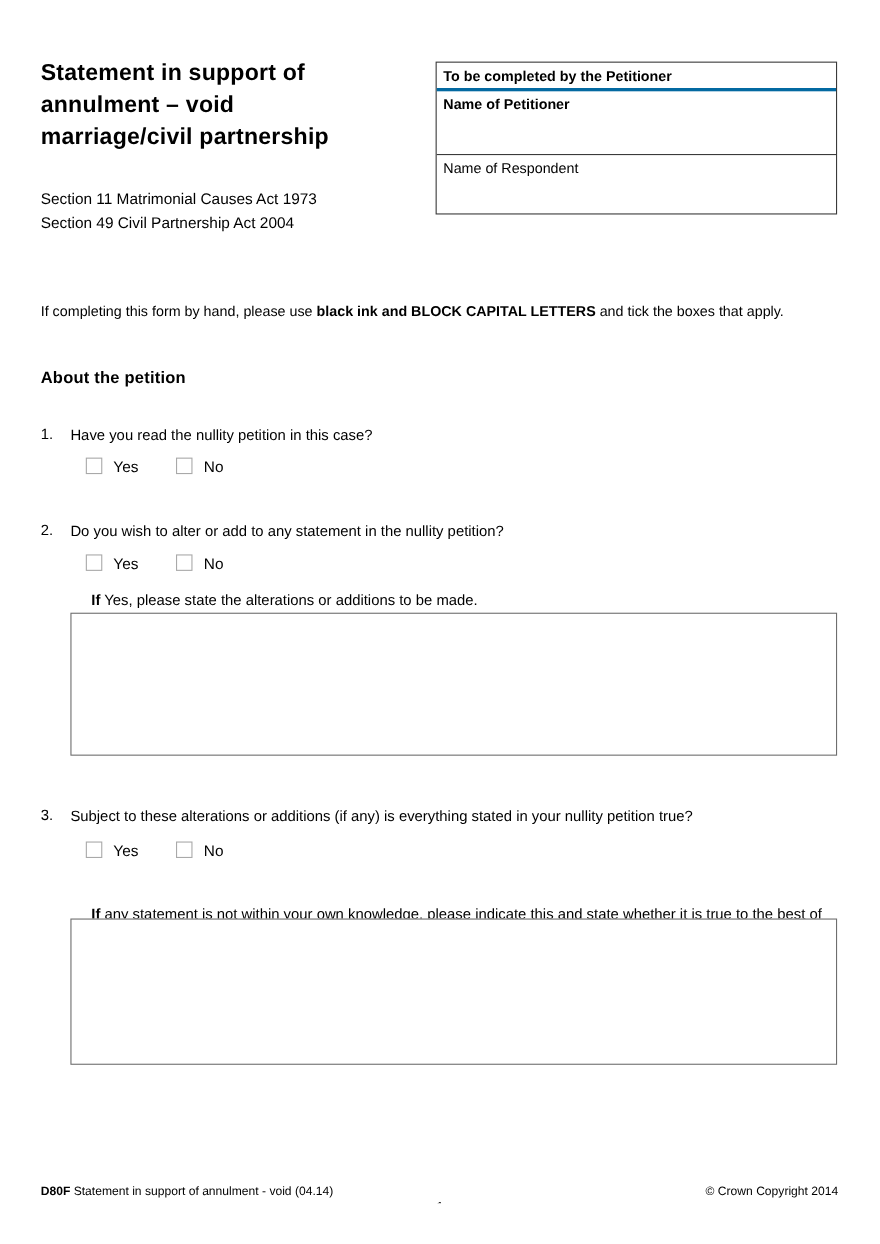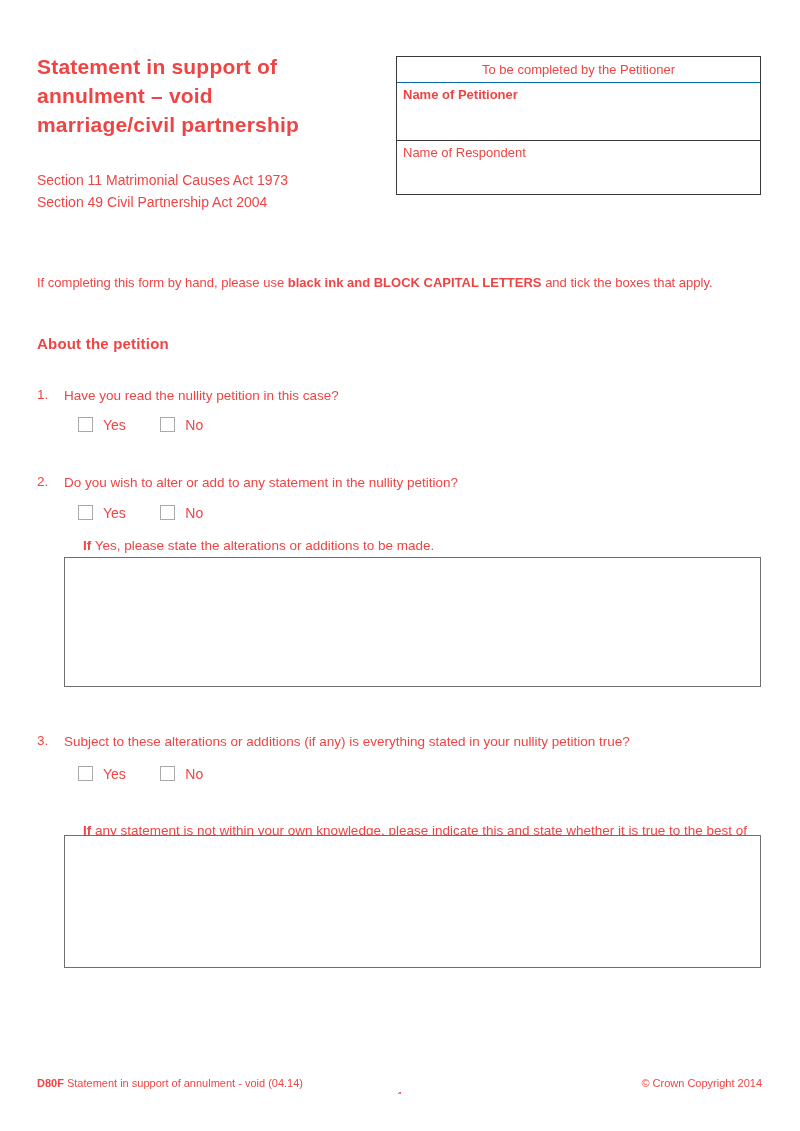--- a/index.html
+++ b/index.html
@@ -3,21 +3,21 @@
 <meta charset="utf-8">
 <style>
   * { margin: 0; padding: 0; box-sizing: border-box; }
   html, body { background: #ffffff; }
   .page {
     position: relative;
     width: 800px;
     height: 1094px;
     background: #ffffff;
     font-family: "Liberation Sans", "DejaVu Sans", sans-serif;
-    color: #ef4444;
+    color: #000000;
     overflow: hidden;
     border-radius: 19px;
   }
 
   
   .form-title {
     position: absolute;
     left: 37px;
     top: 52px;
     width: 340px;
@@ -40,23 +40,22 @@
     position: absolute;
     left: 396px;
     top: 56px;
     width: 365px;
     border: 1px solid #3a3a3a;
     font-size: 13px;
   }
   .pet-header {
     height: 26px;
     padding: 5px 6px 0 6px;
-    font-weight: normal;
-    border-bottom: 1px solid #0369a1;
-    text-align: center;
+    font-weight: bold;
+    border-bottom: 3px solid #0369a1;
   }
   .pet-row { display: flex; border-bottom: 1px solid #3a3a3a; }
   .pet-row:last-child { border-bottom: none; }
   .pet-cell { padding: 4px 6px; }
   .cell-court { width: 216px; height: 57px; border-right: 1px solid #3a3a3a; }
   .cell-case { flex: 1; height: 57px; }
   .cell-wide { width: 100%; height: 57px; font-weight: bold; }
   .cell-wide2 { width: 100%; height: 53px; }
 
   

